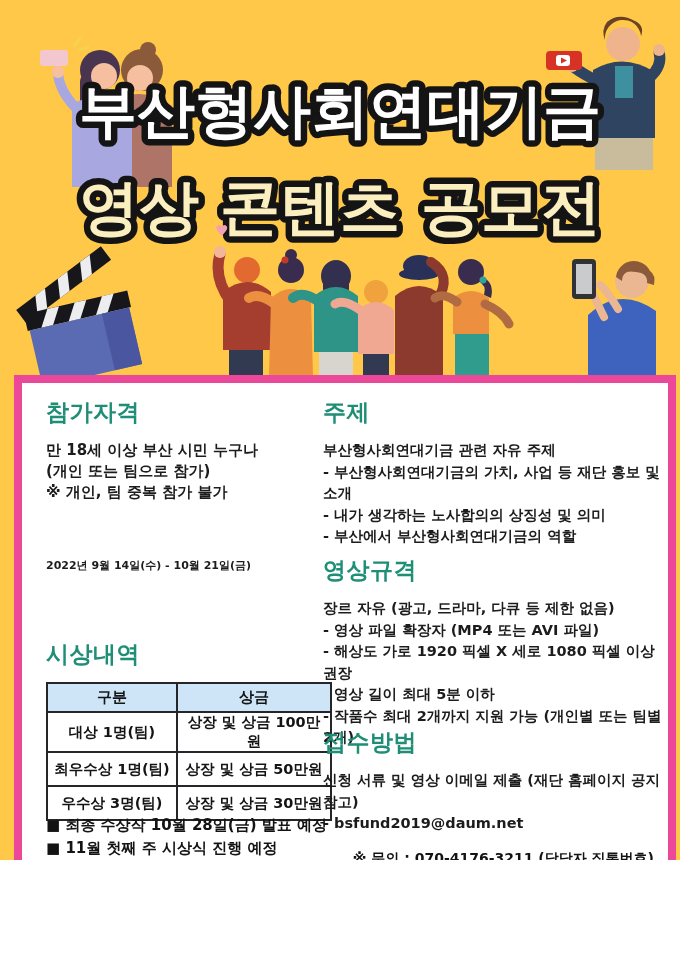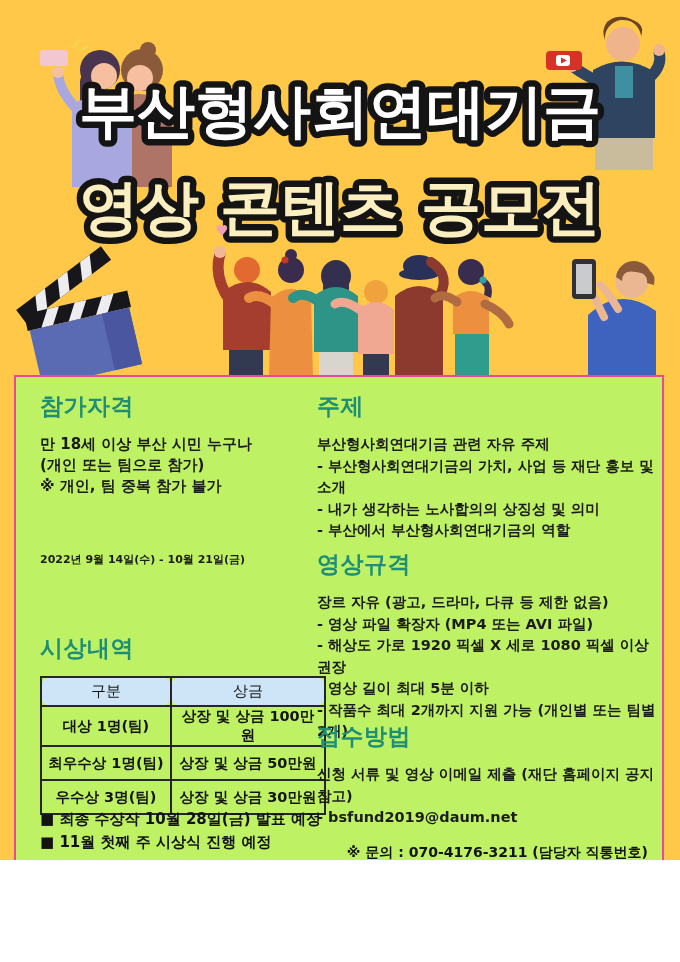--- a/index.html
+++ b/index.html
@@ -18,38 +18,38 @@
     stroke-linejoin:round; text-anchor:middle;
   }
   .t1 { font-size:58px; fill:#FFFFFF; stroke-width:13px; }
   .t2 { font-size:60px; fill:#FBEFC0; stroke-width:13px; }
 
   .heart { position:absolute; left:215px; top:222px; font-size:15px; color:#F2A0B5; }
 
   
   .content-box {
     position:absolute; left:14px; top:375px; width:646px; height:497px;
-    background:#bef264; border:2px solid #ec4899;
+    background:#ffffff; border:8px solid #ec4899;
   }
   .sec { position:absolute; }
   .sec h2 {
     margin:0 0 12px 0; font-size:23px; font-weight:800;
     color:#1E8E76; letter-spacing:0.5px;
   }
   .body-text div { font-size:15px; font-weight:600; color:#1C1C1C; line-height:21px; }
   .body-text.small div { font-size:14.5px; line-height:21.5px; }
   .date-line div { font-size:11px; font-weight:700; }
 
   
   .awards-table { border-collapse:collapse; margin-top:2px; }
   .awards-table th, .awards-table td {
     border:2px solid #26262A; text-align:center; vertical-align:middle;
     font-weight:600; color:#141414; padding:0 6px;
   }
-  .awards-table th { background:#CDE5F6; font-size:15px; font-weight:400; height:27px; width:116px;border-radius:9px; }
+  .awards-table th { background:#CDE5F6; font-size:15px; font-weight:700; height:27px; width:116px; }
   .awards-table th:last-child { width:140px; }
   .awards-table td { font-size:14.5px; height:32px; }
 
   .notes div { font-size:15px; font-weight:800; color:#131313; line-height:23px; }
   .inquiry { position:absolute; right:14px; top:467px; font-size:14px; font-weight:700; color:#131313; }
 
   
   .footer { position:absolute; left:0; top:882px; width:680px; height:80px; background:#FFC848; }
   .org-text { position:absolute; left:277px; top:13px; }
   .org-kr { font-size:23px; font-weight:800; color:#1D3E7B; letter-spacing:-0.5px; }

